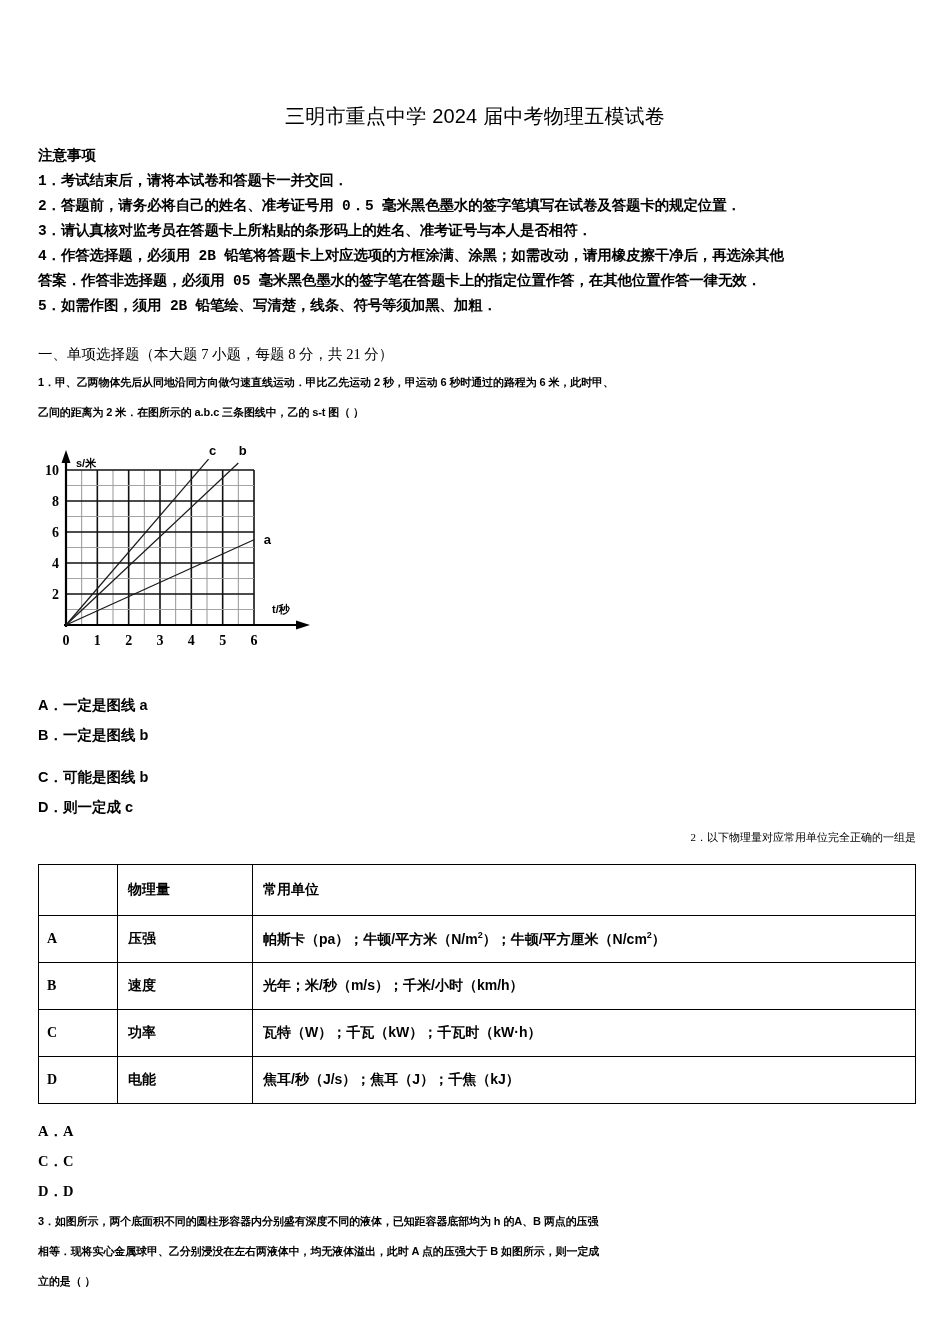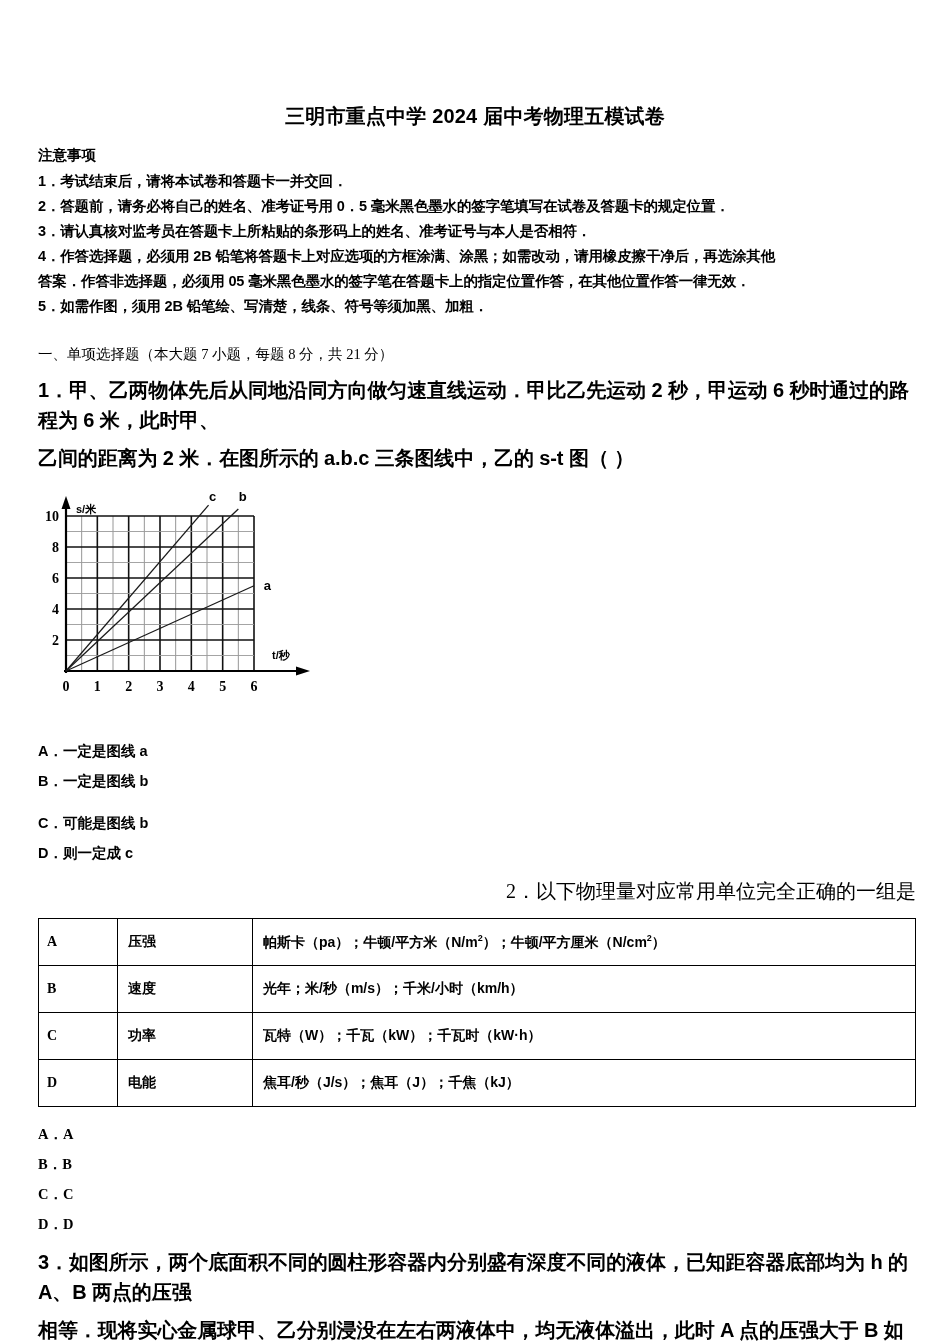--- a/index.html
+++ b/index.html
@@ -22,55 +22,55 @@
     height: 1344px;
     padding: 0;
   }
   .doc-title {
     position: absolute;
     left: 0;
     top: 103px;
     width: 950px;
     text-align: center;
     font-size: 20px;
-    font-weight: bold;
+    font-weight: normal;
     letter-spacing: 0.2px;
     font-family: "Liberation Sans", "DejaVu Sans", sans-serif;
   }
   .content {
     position: absolute;
     left: 38px;
     top: 146px;
     width: 878px;
   }
   .notice-heading {
     font-size: 14.5px;
     font-weight: bold;
     margin: 0 0 4px 0;
     font-family: "Liberation Sans", "DejaVu Sans", sans-serif;
   }
   .notice-line {
     font-size: 14.5px;
     font-weight: bold;
     line-height: 25px;
     margin: 0;
-    font-family: Liberation Sans, sans-serif;
+    font-family: Liberation Mono, monospace;
     letter-spacing: -0.15px;
   }
   .section-heading {
     font-size: 14.5px;
     margin: 22px 0 0 0;
     line-height: 26px;
     font-family: "Liberation Serif", "DejaVu Serif", serif;
   }
   .q-stem {
-    font-size: 20px;
+    font-size: 11px;
     font-weight: bold;
     line-height: 30px;
-    margin: 8px 0 0 0;
+    margin: 0 0 0 0;
     font-family: "Liberation Sans", "DejaVu Sans", sans-serif;
     letter-spacing: -0.1px;
   }
   .q-stem.normal {
     font-weight: normal;
     font-family: "Liberation Serif", "DejaVu Serif", serif;
     letter-spacing: 0;
     text-align: right;
   }
   .fig-wrap {
@@ -228,20 +228,25 @@
     </div>
     <div class="options-row">
       <div class="opt">C．可能是图线 b</div>
       <div class="opt">D．则一定成 c</div>
     </div>
 
     <div class="q-stem normal">2．以下物理量对应常用单位完全正确的一组是</div>
 
     <table class="unit-table">
       <tbody>
+        <tr class="head">
+          <td class="c0"></td>
+          <td class="c1">物理量</td>
+          <td class="c2">常用单位</td>
+        </tr>
         <tr>
           <td class="c0">A</td>
           <td class="c1">压强</td>
           <td class="c2">帕斯卡（pa）；牛顿/平方米（N/m<sup>2</sup>）；牛顿/平方厘米（N/cm<sup>2</sup>）</td>
         </tr>
         <tr>
           <td class="c0">B</td>
           <td class="c1">速度</td>
           <td class="c2">光年；米/秒（m/s）；千米/小时（km/h）</td>
         </tr>
@@ -253,22 +258,22 @@
         <tr>
           <td class="c0">D</td>
           <td class="c1">电能</td>
           <td class="c2">焦耳/秒（J/s）；焦耳（J）；千焦（kJ）</td>
         </tr>
       </tbody>
     </table>
 
     <div class="options-row q2 serif">
       <div class="opt">A．A</div>
-      <div class="opt">B．B</div>
       <div class="opt">C．C</div>
       <div class="opt">D．D</div>
     </div>
 
     <div class="q-stem">3．如图所示，两个底面积不同的圆柱形容器内分别盛有深度不同的液体，已知距容器底部均为 h 的A、B 两点的压强</div>
     <div class="q-stem">相等．现将实心金属球甲、乙分别浸没在左右两液体中，均无液体溢出，此时 A 点的压强大于 B 如图所示，则一定成</div>
+    <div class="q-stem">立的是（      ）</div>
 
   </div>
 </div>
 
 </body></html>

